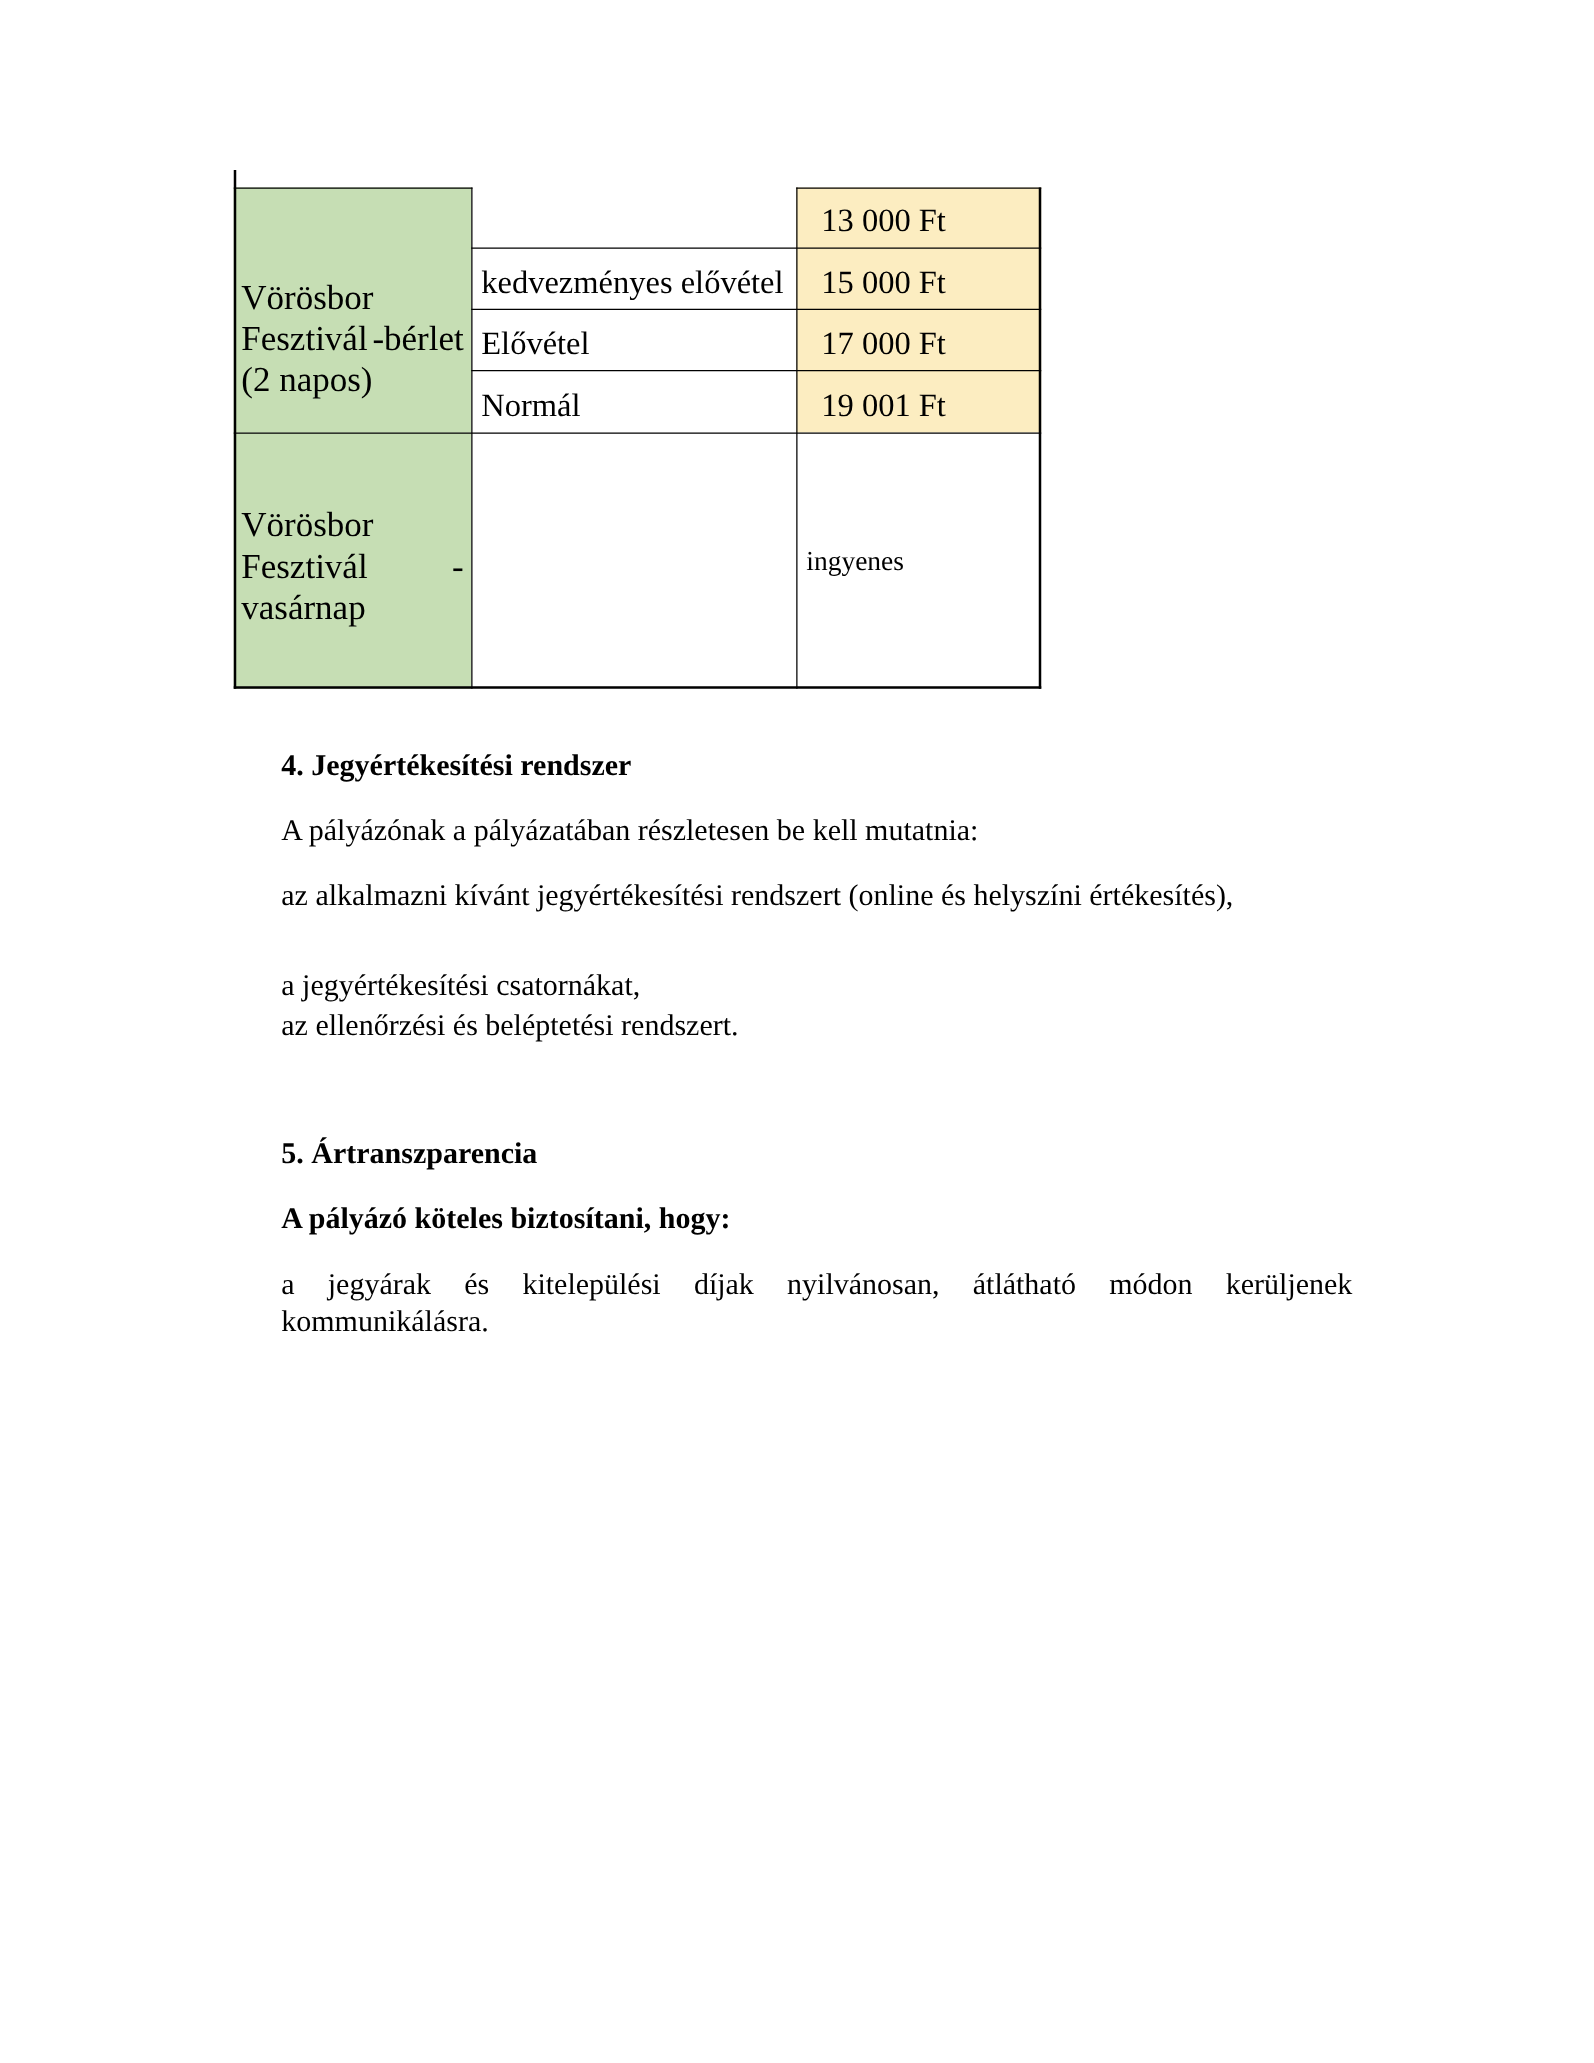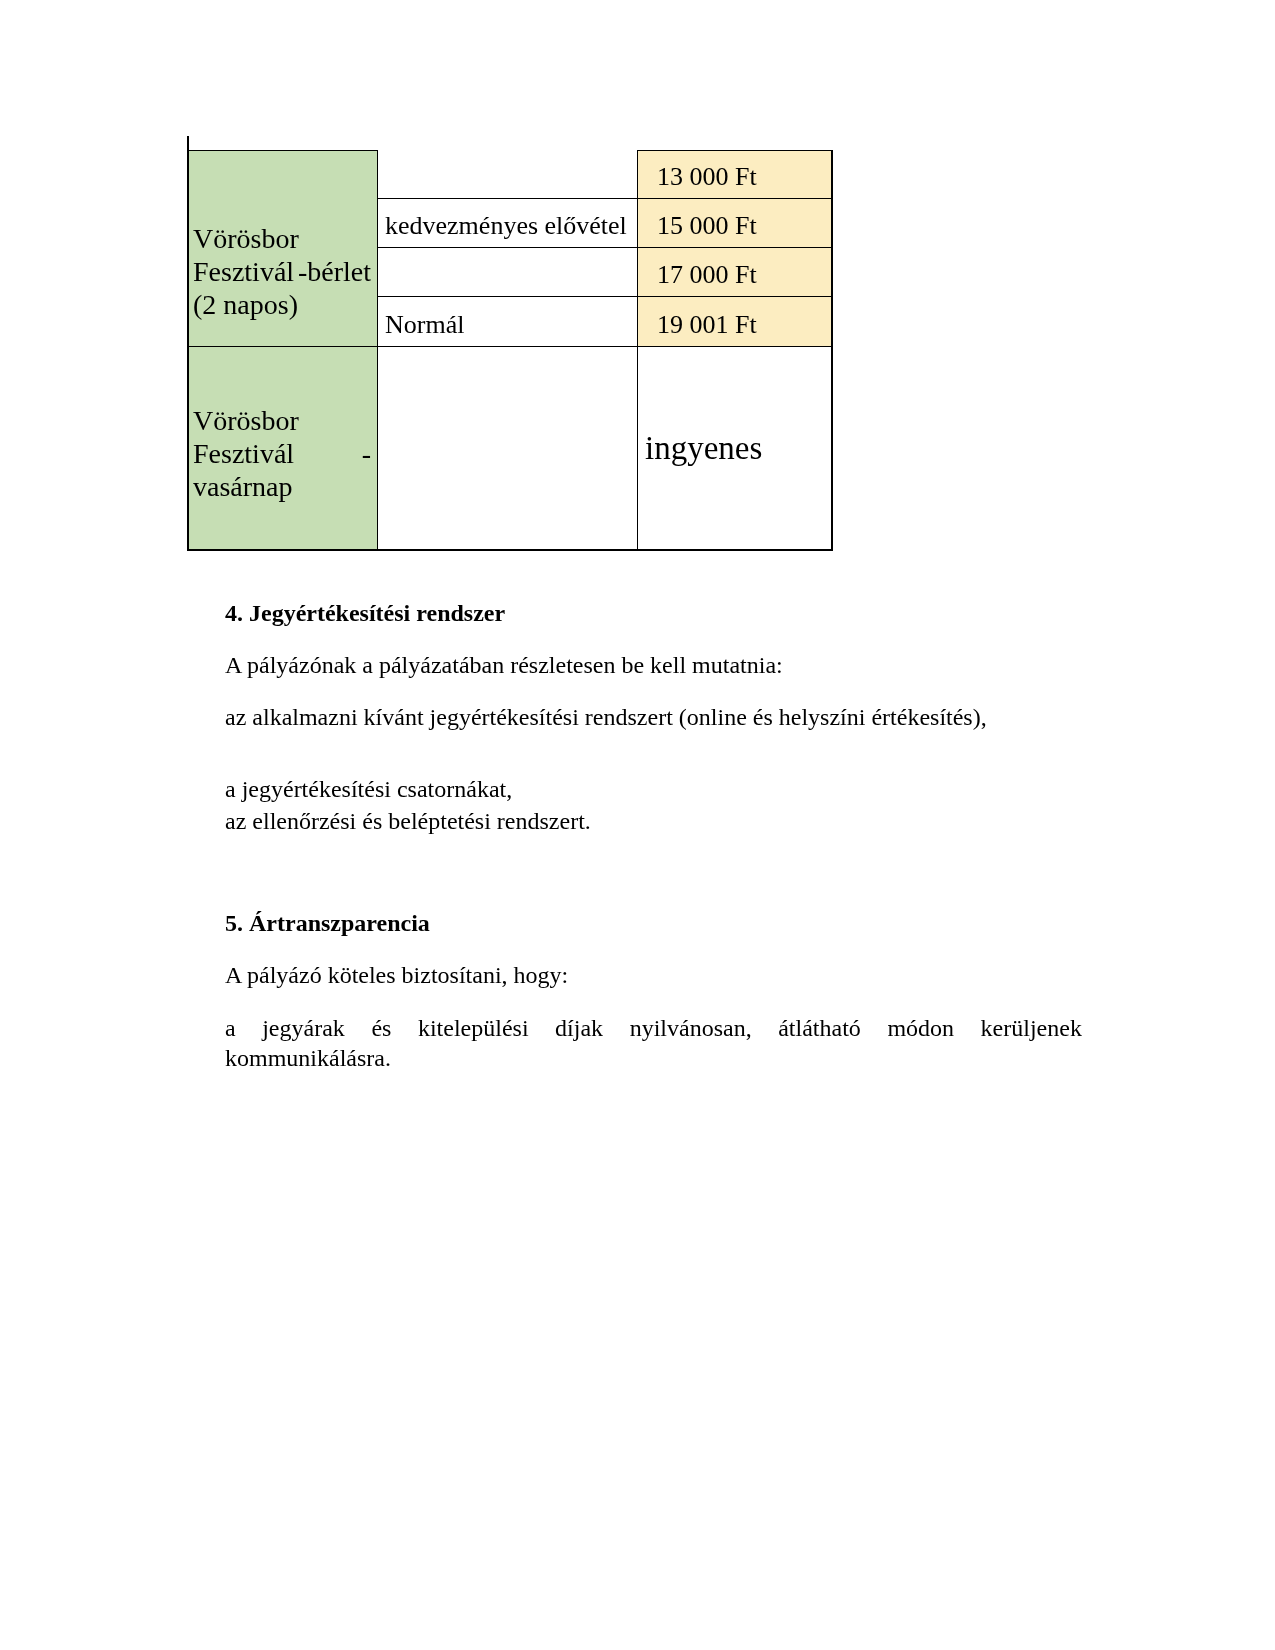--- a/index.html
+++ b/index.html
@@ -41,31 +41,31 @@
     font-size:26px; padding-bottom:6px; box-sizing:border-box; white-space:nowrap;
   }
   .tier-cell  { left:198px; width:248px; }
   .price-cell { left:470px; width:184px; }
   .row-0 { top:0;     height:48px; }
   .row-1 { top:48px;  height:49px; }
   .row-2 { top:97px;  height:49px; }
   .row-3 { top:146px; height:50px; }
   .free-cell {
     position:absolute; left:458px; top:196px; width:184px; height:205px;
-    display:flex; align-items:center; font-size:33px;
+    display:flex; align-items:center; font-size:22px;
   }
 
   
   .para {
     position:absolute; left:225px; font-size:24px; line-height:30px; white-space:nowrap;
   }
   .heading { font-weight:bold; }
   .t-h4 { top:598px; } .t-p1 { top:650px; } .t-p2 { top:702px; }
   .t-p3 { top:774px; } .t-p4 { top:806px; }
-  .t-h5 { top:908px; } .t-p5 { top:960px; }
+  .t-h5 { top:908px; } .t-p5 { top:960px;font-weight:bold; }
   .t-just { top:1013px; width:857px; white-space:normal; }
   .just-line { display:flex; justify-content:space-between; height:30px; }
 </style>
 </head>
 <body>
 
 <div id="doc-table">
 
   <div class="cellbg bg-green-a" style="background: rgb(198, 222, 180);"></div>
   <div class="cellbg bg-green-b" style="background: rgb(198, 222, 180);"></div>
@@ -96,20 +96,23 @@
     <div>Vörösbor</div>
     <div class="jline">
       <span>Fesztivál</span>
       <span>-</span>
     </div>
     <div>vasárnap</div>
   </div>
 
   <div class="tier-cell row-1">
       <span>kedvezményes elővétel</span>
+    </div>
+  <div class="tier-cell row-2">
+      <span>Elővétel</span>
     </div>
   <div class="tier-cell row-3">
       <span>Normál</span>
     </div>
 
   <div class="price-cell row-0">
       <span>13 000 Ft</span>
     </div>
   <div class="price-cell row-1">
       <span>15 000 Ft</span>

